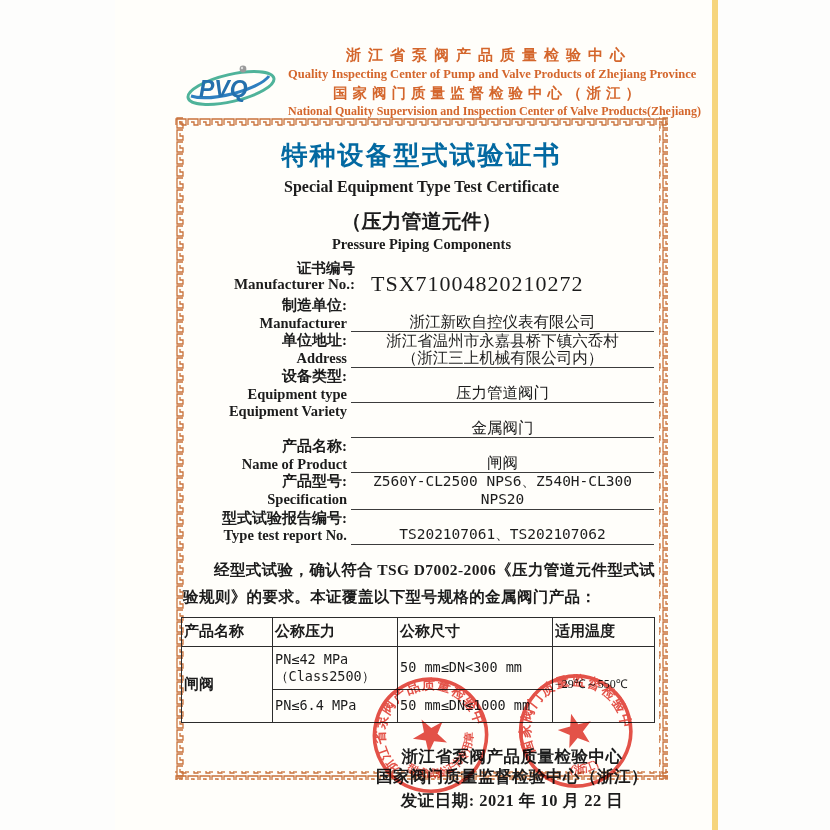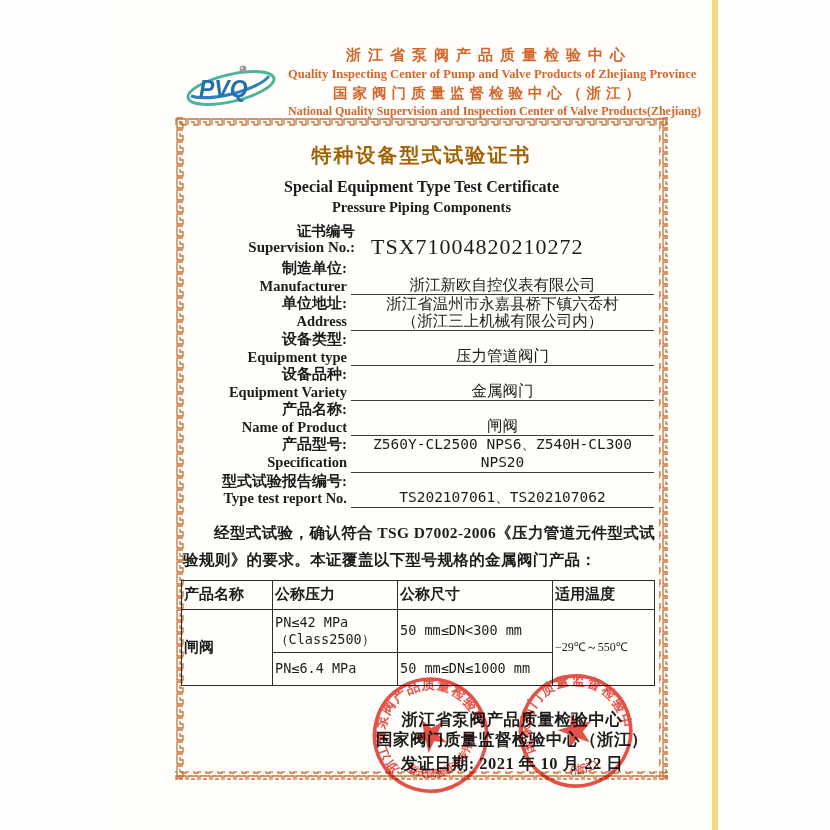--- a/index.html
+++ b/index.html
@@ -14,21 +14,21 @@
   .hdr .cn1{font-family:"DejaVu Sans","Liberation Sans",sans-serif;font-weight:bold;font-size:15px;letter-spacing:7px;white-space:nowrap;}
   .hdr .en1{font-weight:bold;font-size:12.5px;margin-top:2px;white-space:nowrap;}
   .hdr .cn2{font-family:"DejaVu Sans","Liberation Sans",sans-serif;font-weight:bold;font-size:14.5px;letter-spacing:5px;margin-top:2px;white-space:nowrap;}
   .en2{font-weight:bold;font-size:12px;margin-top:1px;white-space:nowrap;}
   
   .frame{position:absolute;left:175px;top:117px;width:493px;height:663px;}
   .frame svg.border{position:absolute;left:0;top:0;}
   .frame-content{position:absolute;left:0;top:0;width:493px;height:663px;}
   
   .title-block{margin-top:20px;text-align:center;}
-  .t-cn{font-family:"DejaVu Sans","Liberation Sans",sans-serif;font-weight:bold;font-size:20px;letter-spacing:2px;color:#a16207;line-height:36px;}
+  .t-cn{font-family:"DejaVu Sans","Liberation Sans",sans-serif;font-weight:bold;font-size:26px;letter-spacing:2px;color:#0369a1;line-height:36px;}
   .t-en{font-weight:bold;font-size:16px;line-height:18px;margin-top:5px;}
   .t-sub{font-family:"DejaVu Sans","Liberation Sans",sans-serif;font-weight:bold;font-size:20px;line-height:24px;margin-top:13px;}
   .t-suben{font-weight:bold;font-size:14.5px;line-height:18px;margin-top:2px;}
   
   .cert-row{display:flex;margin-top:7px;}
   .cert-label{width:180px;text-align:right;font-weight:bold;}
   .cert-label .c1{font-size:14.5px;line-height:16px;}
   .cert-label .c2{font-size:15px;line-height:17px;}
   .cert-value{padding-left:16px;font-weight:normal;font-size:22px;letter-spacing:1px;align-self:flex-end;line-height:18px;}
   
@@ -96,27 +96,28 @@
       <rect x="0" y="0" width="493" height="9" fill="url(#gkh)"></rect>
       <rect x="0" y="654" width="493" height="9" fill="url(#gkh)"></rect>
       <rect x="0" y="0" width="9" height="663" fill="url(#gkv)"></rect>
       <rect x="484" y="0" width="9" height="663" fill="url(#gkv)"></rect>
     </svg>
 
     <div class="frame-content">
       <div class="title-block">
         <div class="t-cn">特种设备型式试验证书</div>
         <div class="t-en">Special Equipment Type Test Certificate</div>
+        <div class="t-sub">（压力管道元件）</div>
         <div class="t-suben">Pressure Piping Components</div>
       </div>
 
       <div class="cert-row">
         <div class="cert-label">
           <div class="c1">证书编号</div>
-          <div class="c2">Supervision No.:</div>
+          <div class="c2">Manufacturer No.:</div>
         </div>
         <div class="cert-value">TSX71004820210272</div>
       </div>
 
       <div class="fields">
         <div class="frow">
           <div class="flabel">
             <div class="l1">制造单位:</div>
             <div class="l2">Manufacturer</div>
           </div>
@@ -138,21 +139,20 @@
           <div class="flabel">
             <div class="l1">设备类型:</div>
             <div class="l2">Equipment type</div>
           </div>
           <div class="fvalue">
             <div>压力管道阀门</div>
           </div>
         </div>
         <div class="frow">
           <div class="flabel">
-            <div class="l1">设备品种:</div>
             <div class="l2">Equipment Variety</div>
           </div>
           <div class="fvalue">
             <div>金属阀门</div>
           </div>
         </div>
         <div class="frow">
           <div class="flabel">
             <div class="l1">产品名称:</div>
             <div class="l2">Name of Product</div>

